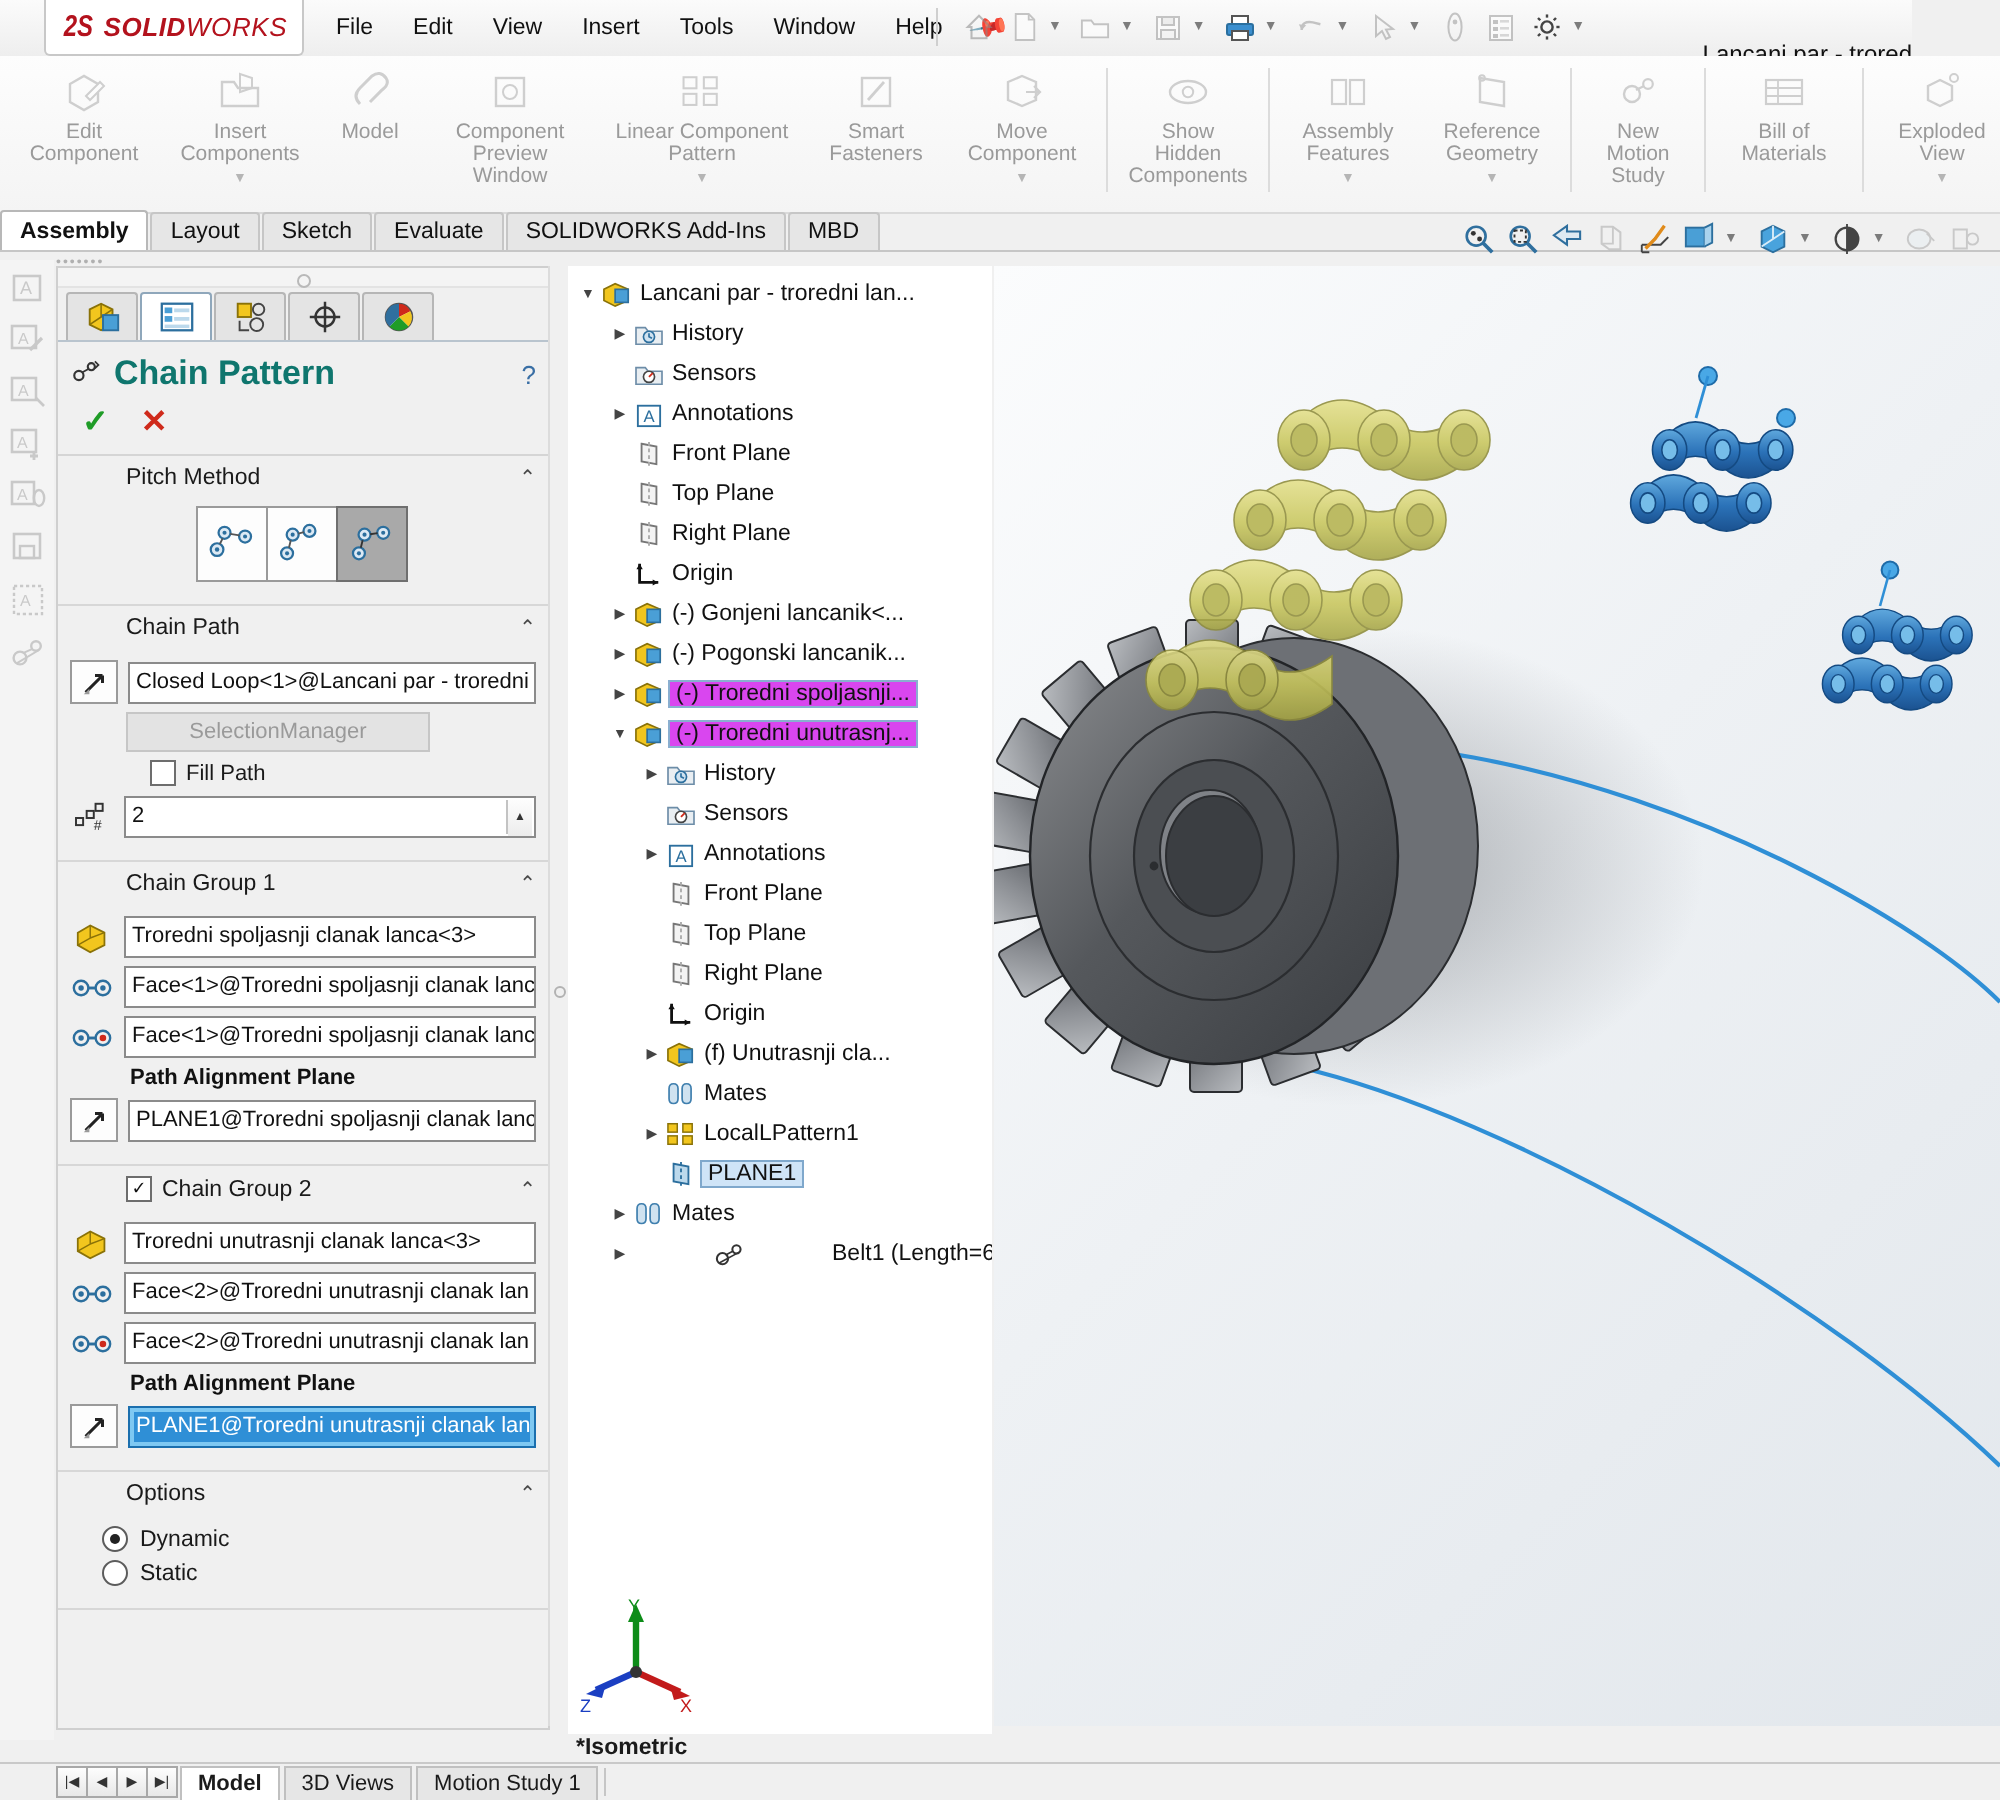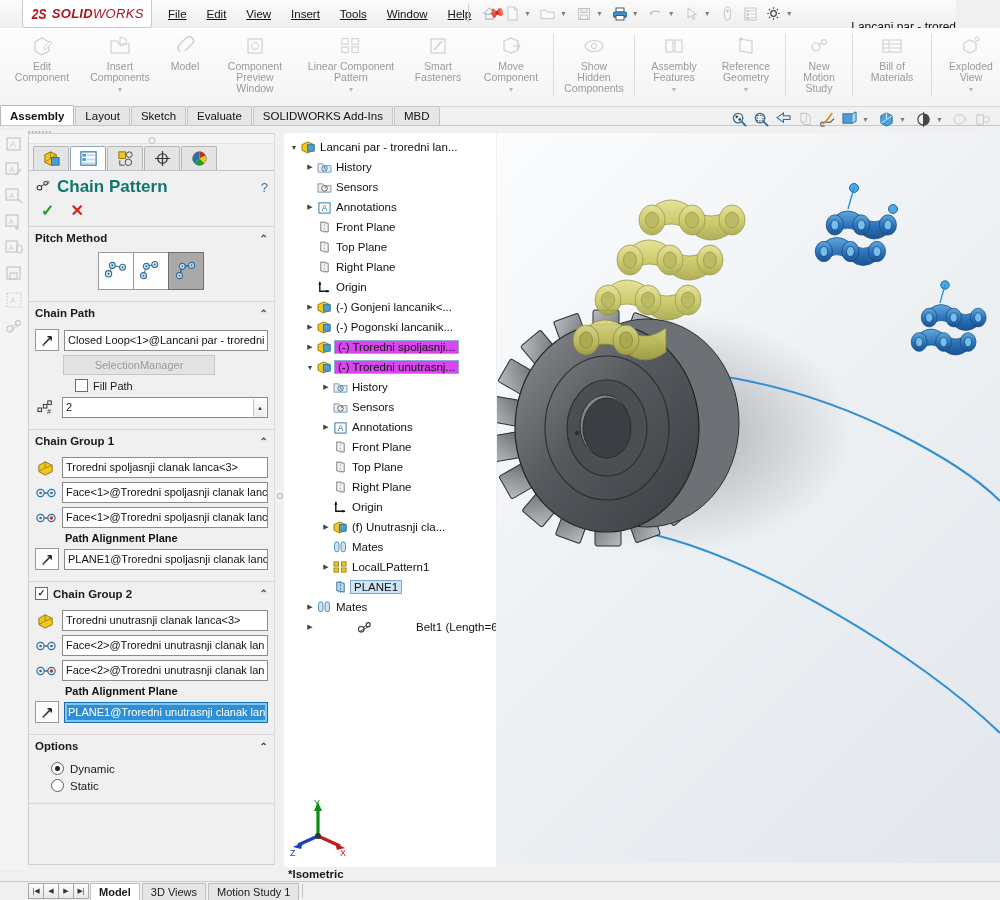--- a/index.html
+++ b/index.html
@@ -17,21 +17,21 @@
   .logo-box{position:absolute;left:22px;top:0;width:128px;height:27px;
     background:#ffffff;border:1px solid #c8c8c8;border-top:none;
     border-bottom-left-radius:3px;border-bottom-right-radius:3px;
     display:flex;align-items:center;justify-content:center;}
   .logo-txt{font-size:13px;font-weight:bold;color:#b3121d;letter-spacing:.3px;
     font-style:italic;white-space:nowrap;}
   .logo-txt .lite{font-weight:normal;}
   .logo-mark{font-size:15px;font-weight:bold;color:#b3121d;margin-right:3px;
     font-style:italic;transform:scaleX(.8);display:inline-block;}
   .menubar{position:absolute;left:158px;top:0;height:27px;display:flex;align-items:center;gap:0px;}
-  .menubar .mi{padding:5px 10px;font-size:11.5px;color:#111;cursor:default;white-space:nowrap;text-decoration:underline;}
+  .menubar .mi{padding:5px 10px;font-size:11.5px;color:#111;cursor:default;white-space:nowrap;}
   .pin{margin-left:6px;color:#1a7ac4;font-size:13px;transform:rotate(35deg);display:inline-block;}
   .tb-sep{position:absolute;top:4px;width:1px;height:19px;background:#cfcfcf;}
   .qtools{position:absolute;left:478px;top:0;height:27px;display:flex;align-items:center;gap:1px;}
   .qt{width:22px;height:22px;display:flex;align-items:center;justify-content:center;opacity:.55;}
   .qt.on{opacity:1;}
   .caret{font-size:7px;color:#555;margin-right:5px;opacity:.75;}
   .doc-title{position:absolute;right:0;top:20px;font-size:12px;color:#111;white-space:nowrap;}
 
   
   .ribbon{position:absolute;left:0;top:28px;width:1000px;height:78px;
@@ -69,21 +69,21 @@
     border-top-left-radius:2px;border-top-right-radius:2px;border-bottom:none;}
   .ptab.active{background:#ffffff;border-color:#8fa7bb;}
   .panel-head{display:flex;align-items:center;padding:6px 6px 2px;gap:6px;}
   .panel-head .ptitle{font-size:17px;font-weight:bold;color:#0f766e;}
   .panel-head .help{margin-left:auto;color:#3a6fa5;font-size:13px;}
   .okrow{display:flex;gap:16px;padding:2px 0 6px 12px;border-bottom:1px solid #d5d5d5;}
   .okrow .ok{color:#1f9c27;font-size:16px;font-weight:bold;}
   .okrow .cancel{color:#cf2a1b;font-size:16px;font-weight:bold;}
 
   .sect{border-bottom:1px solid #d7d7d7;}
-  .sect-hd{display:flex;align-items:center;padding:5px 6px 4px;font-weight:bold;font-size:11.5px;color:#1a1a1a;}
+  .sect-hd{display:flex;align-items:center;padding:5px 6px 4px;font-weight:normal;font-size:11.5px;color:#1a1a1a;margin-left:28px;}
   .sect-hd .chev{margin-left:auto;color:#4a4a4a;font-size:10px;}
   .sect-hd .cb{width:11px;height:11px;border:1px solid #6d6d6d;background:#fff;margin-right:5px;
     display:inline-flex;align-items:center;justify-content:center;font-size:9px;color:#111;line-height:1;}
   .sect-bd{padding:2px 6px 7px;}
 
   .pitch-row{display:flex;justify-content:center;gap:0;margin:2px 0 4px;}
   .pitch-btn{width:34px;height:36px;border:1px solid #9a9a9a;background:#fdfdfd;
     display:flex;align-items:center;justify-content:center;margin-left:-1px;}
   .pitch-btn.sel{background:#a9a9a9;border-color:#6f6f6f;}
 

